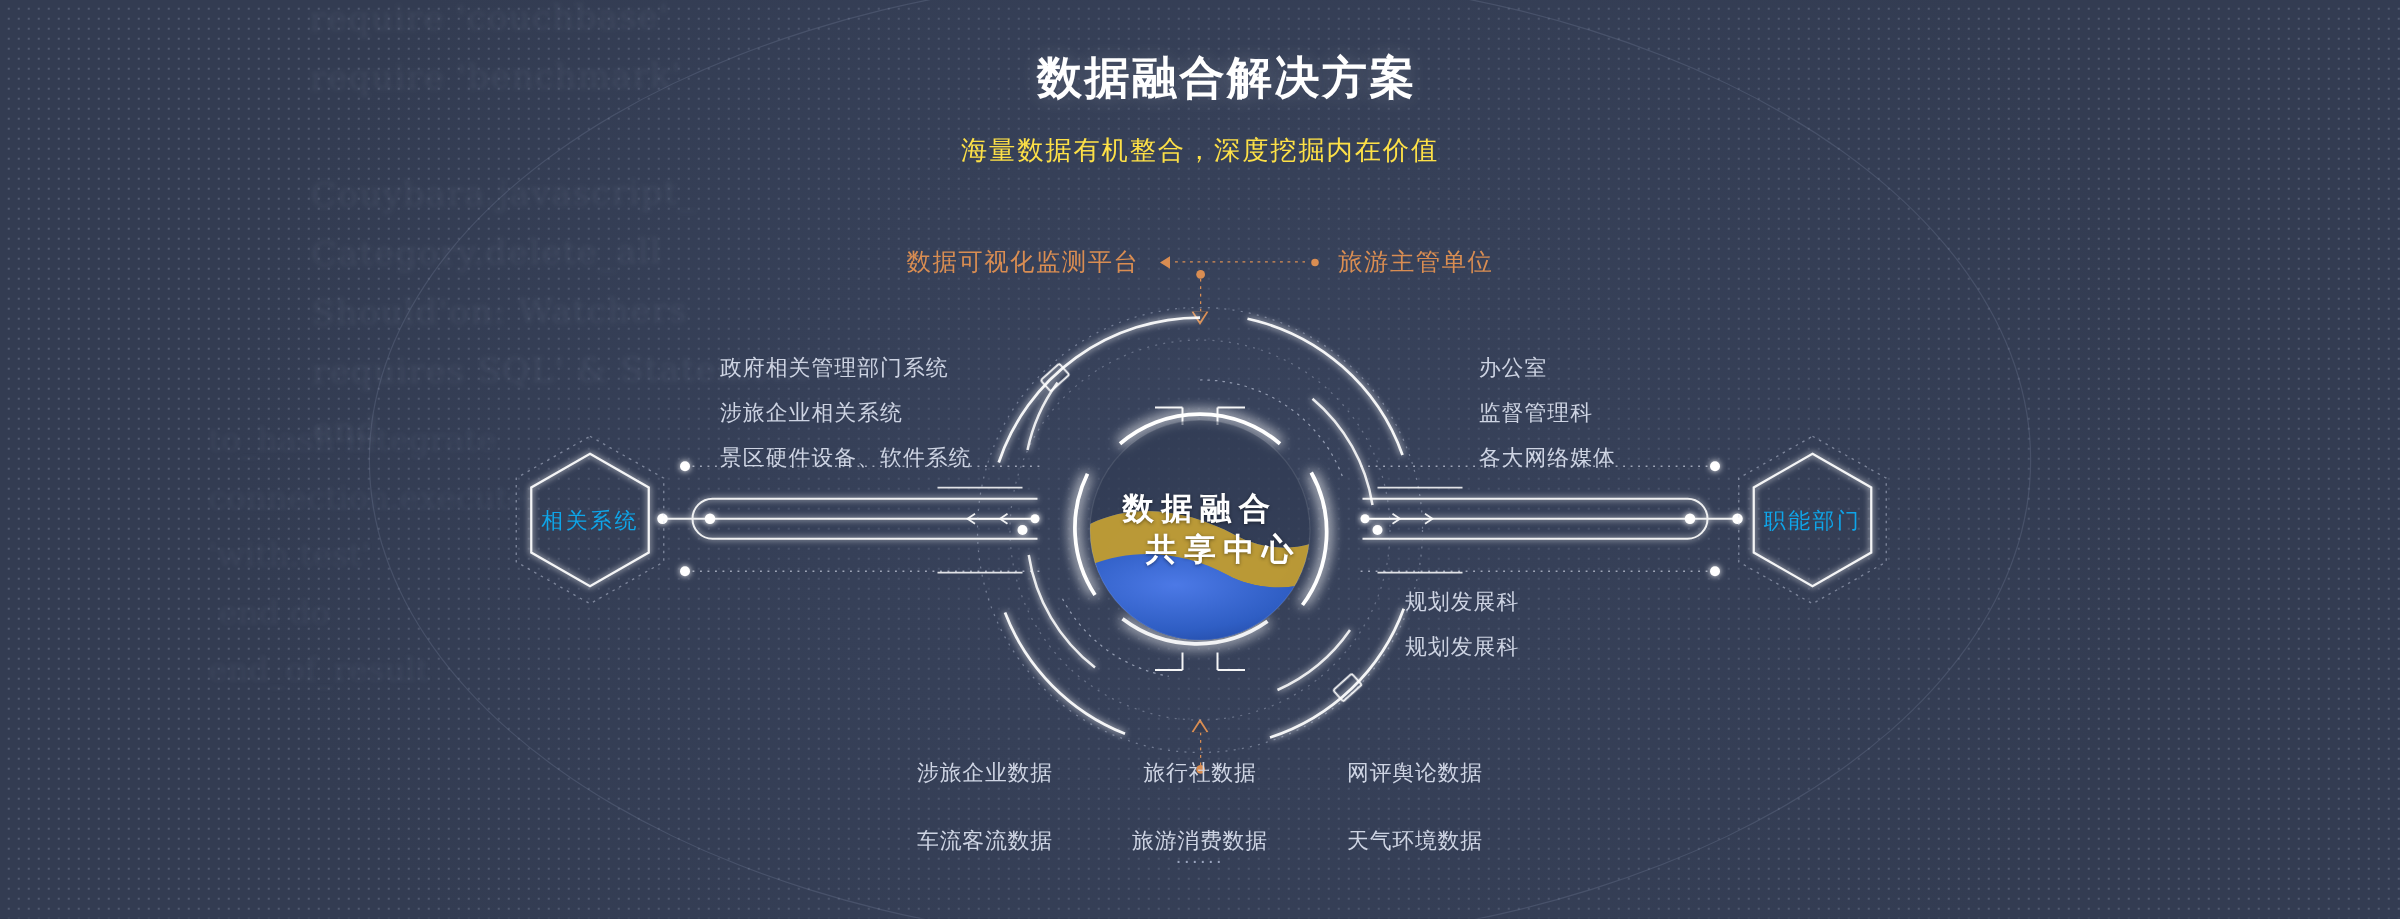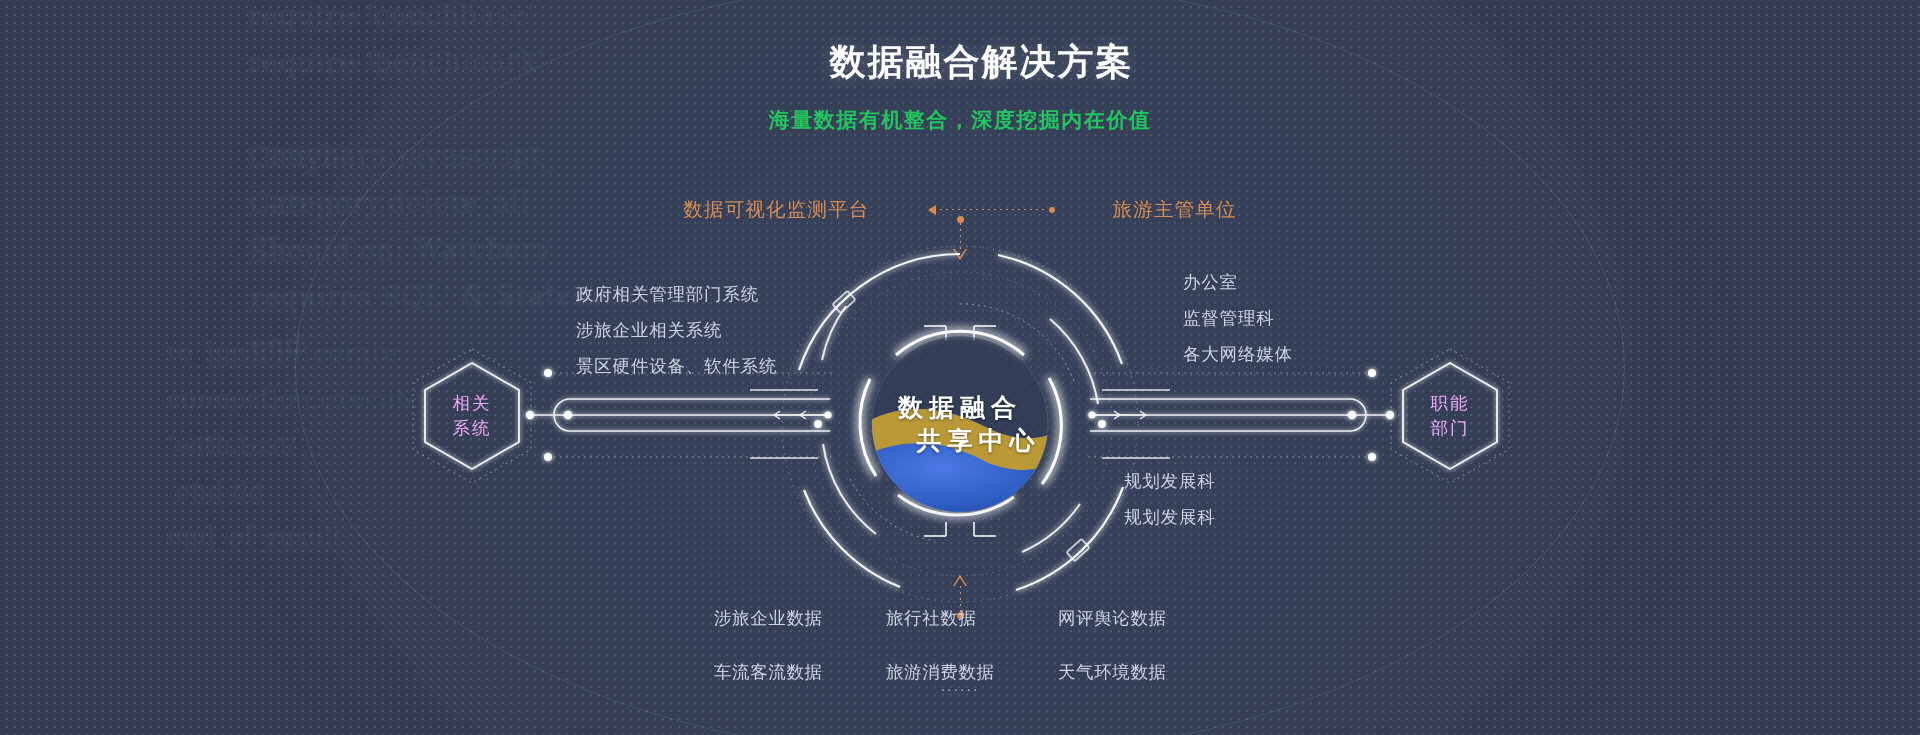--- a/index.html
+++ b/index.html
@@ -59,27 +59,27 @@
   #headings { position:absolute; top:0; left:0; width:100%; text-align:center; }
   .title {
     margin-top:38px;
     font-size:36px; font-weight:bold; color:#ffffff;
     letter-spacing:2px;
     text-shadow:0 0 16px rgba(255,255,255,.18);
     padding-left:43px;
   }
   .subtitle {
     margin-top:19px;
-    font-size:21px; color:#22c55e; letter-spacing:1.5px; font-weight:700;
+    font-size:21px; color:#fde047; letter-spacing:1.5px; font-weight:400;
   }
 
   
   #topRow {
     position:absolute; top:196px; left:0; width:100%;
-    display:flex; justify-content:center; align-items:center;gap:42px;
+    display:flex; justify-content:center; align-items:center;
   }
   .orange-label {
     color:#d98d52; font-size:19.5px; letter-spacing:1.2px; white-space:nowrap;
   }
   .top-connector {
     display:flex; align-items:center; margin:0 16px;
   }
   .tri-left {
     width:0;height:0;border-top:5px solid transparent;border-bottom:5px solid transparent;
     border-right:8px solid #d98d52; margin-right:4px;
@@ -129,52 +129,52 @@
   
   .side-col { position:absolute; }
   .side-item {
     font-size:17.5px; color:#ced4e3; letter-spacing:.8px; white-space:nowrap;
     line-height:36px;
   }
   #leftTop    { left:576px; top:276px; text-align:right; width:0; }
   #leftTop .side-item { transform:translateX(-100%); padding-right:0; }
   #leftBottom { left:576px; top:463px; }
   #leftBottom .side-item { transform:translateX(-100%); }
-  #rightTop   { left:1183px; top:264px; }
+  #rightTop   { left:1183px; top:276px; }
   #rightBottom{ left:1124px; top:463px; }
 
   
   .hex-wrap { position:absolute; width:128px; height:140px; }
   #hexLeft  { left:408px; top:346px; }
   #hexRight { left:1386px; top:346px; }
   .hex-outer, .hex-inner { position:absolute; left:0; top:0; width:100%; height:100%; }
   .hex-text {
-    position:absolute; inset:0; display:flex; flex-direction:column;
+    position:absolute; inset:0; display:flex; 
     align-items:center; justify-content:center;
-    color:#f0abfc; font-size:17.5px; line-height:25px; letter-spacing:2px;
+    color:#0ea5e9; font-size:17.5px; line-height:25px; letter-spacing:2px;
   }
 
   
   #center {
     position:absolute; left:50%; top:424px; transform:translate(-50%,-50%);
     width:420px; height:420px;
   }
   #centerText {
     position:absolute; left:50%; top:50%; transform:translate(-50%,-50%);
     text-align:center; color:#fff; z-index:9;
     text-shadow:0 1px 3px rgba(0,0,0,.45);
   }
   #centerText .l1 { font-size:25px; font-weight:bold; letter-spacing:6px; line-height:33px; }
   #centerText .l2 { font-size:25px; font-weight:bold; letter-spacing:6px; line-height:33px;margin-left:37px; }
 
   
   #bottomData {
     position:absolute; left:50%; top:603px; transform:translateX(-50%);
     display:grid; grid-template-columns:repeat(3, 148px);
-    column-gap:20px; row-gap:8px; gap:24px;
+    column-gap:20px; row-gap:8px; text-align:center;gap:24px;
   }
   #bottomData .data-item {
     font-size:17.5px; color:#ced4e3; letter-spacing:.6px; white-space:nowrap; line-height:30px;
   }
   #ellipsisRow {
     position:absolute; left:50%; top:677px; transform:translateX(-50%);
     color:#9aa4bd; font-size:16px; letter-spacing:2px;
   }
 
   svg { overflow:visible; display:block; }

